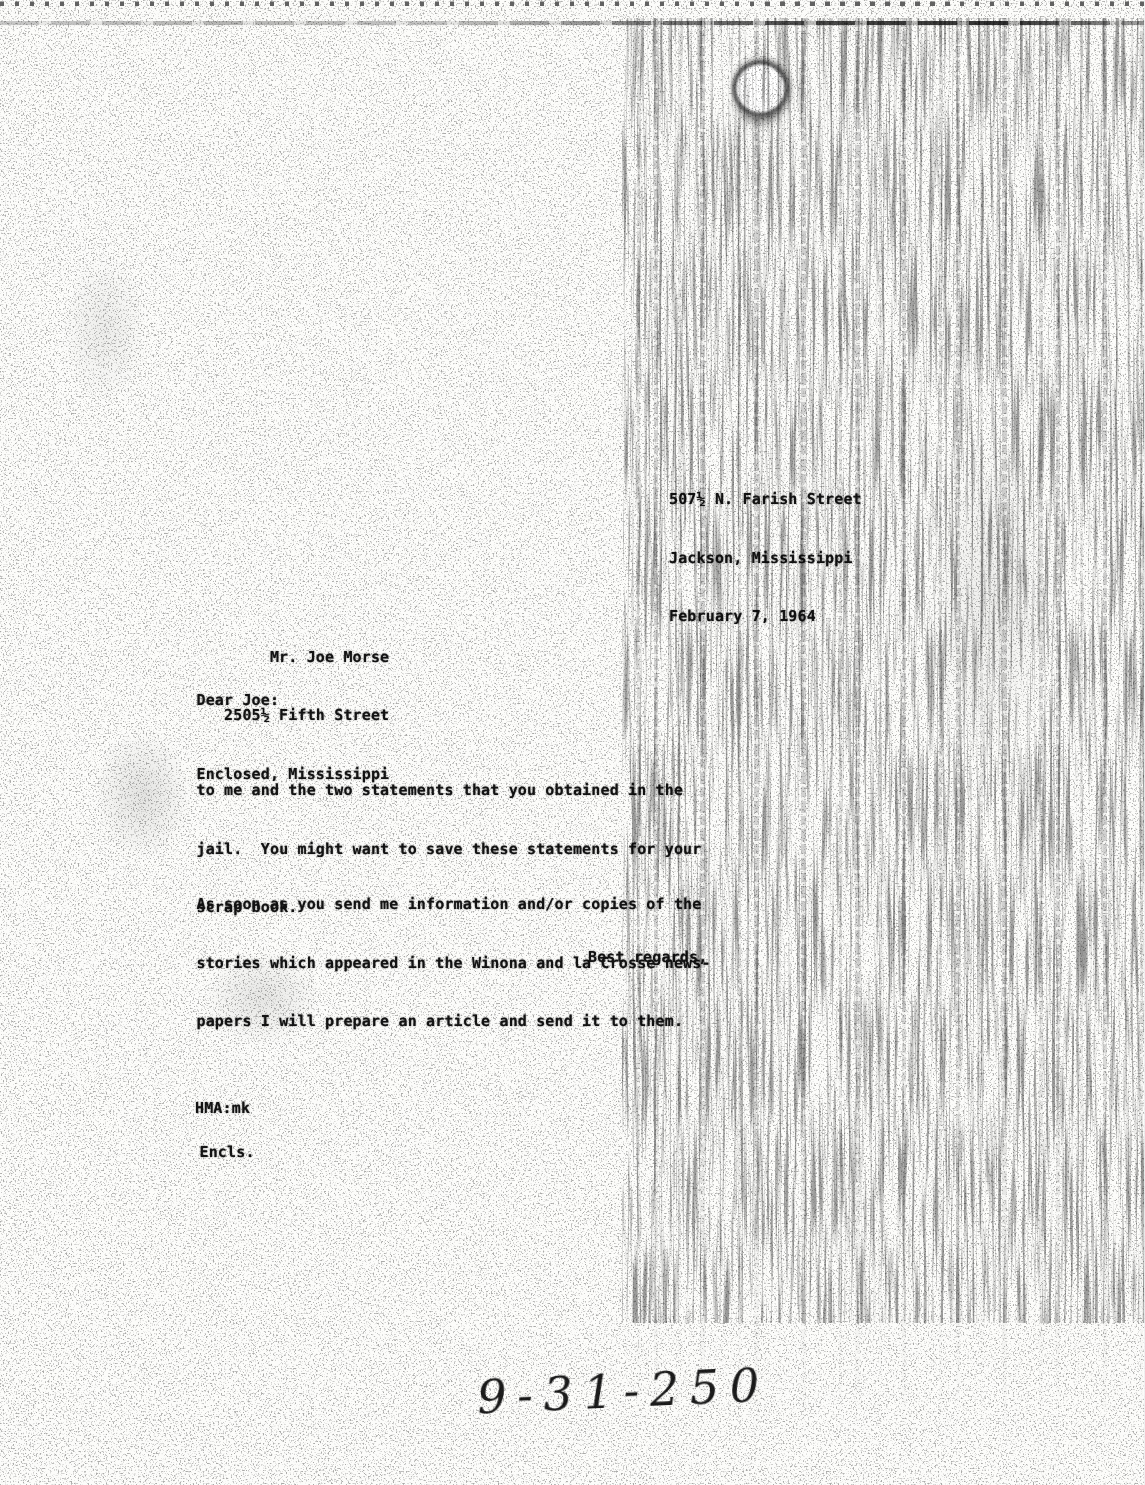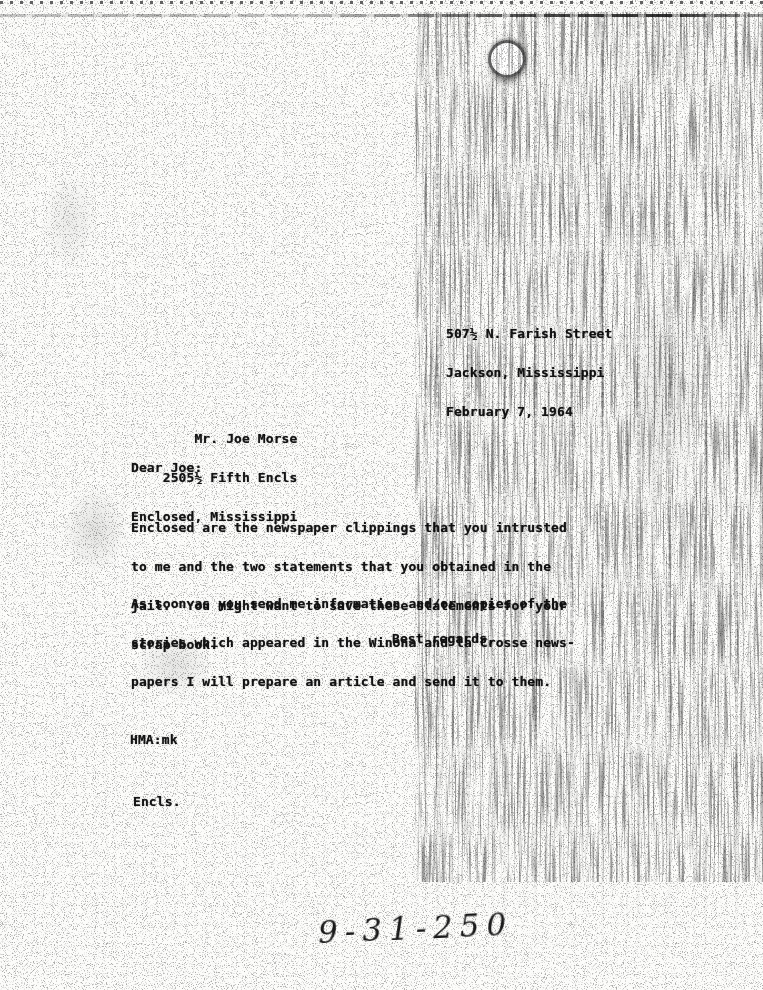--- a/index.html
+++ b/index.html
@@ -54,34 +54,34 @@
     background:radial-gradient(circle,#ffffff 60%, rgba(255,255,255,.92) 100%);
     border:3px solid rgba(35,35,35,.7);
     box-shadow:0 7px 6px -3px rgba(30,30,30,.55), 0 -2px 3px rgba(30,30,30,.3), 2px 0 3px rgba(30,30,30,.25);
     filter:blur(.7px);
   }
   
   .letter{position:absolute; inset:0; z-index:3;}
   .tblock{
     position:absolute;
     font-family:"DejaVu Sans Mono", monospace;
-    font-weight:700; font-size:13px; line-height:13px;
+    font-weight:700; font-size:10px; line-height:13px;
     color:#141414; white-space:pre; letter-spacing:.1px;
     text-shadow:0 0 1px rgba(10,10,10,.65);
     filter:blur(.25px);
   }
   .sender   {left:446px; top:301px;}
   .recipient{left:131px; top:406px;text-align:right;}
   .salute   {left:131px; top:461px;}
   .para1    {left:131px; top:495px;}
   .para2    {left:131px; top:571px;}
   .closing  {left:392px; top:632px;}
   .signature{left:388px; top:693px;}
   .initials {left:130px; top:733px;}
-  .encl     {left:133px; top:762px;margin-top:33px;}
+  .encl     {left:133px; top:762px;}
   
   .handwritten{
     position:absolute; left:318px; top:910px; z-index:3;
     font-family:"DejaVu Serif", serif; font-style:italic; font-weight:400;
     font-size:31px; letter-spacing:7px; color:#1c1c1c;
     transform:rotate(-2.5deg);
     filter:blur(.2px);
   }
   .grain{position:absolute; left:0; top:0; z-index:4; pointer-events:none;}
 </style>
@@ -107,28 +107,27 @@
   <div class="letter">
 
     <div class="tblock sender">
       <div>507½ N. Farish Street</div>
       <div>Jackson, Mississippi</div>
       <div>February 7, 1964</div>
     </div>
 
     <div class="tblock recipient">
       <div>Mr. Joe Morse</div>
-      <div>2505½ Fifth Encls</div>
+      <div>2505½ Fifth Street</div>
       <div>Enclosed, Mississippi</div>
     </div>
 
     <div class="tblock salute">Dear Joe:</div>
 
     <div class="tblock para1">
-      <div>Enclosed are the newspaper clippings that you intrusted</div>
       <div>to me and the two statements that you obtained in the</div>
       <div>jail.  You might want to save these statements for your</div>
       <div>scrap book.</div>
     </div>
 
     <div class="tblock para2">
       <div>As soon as you send me information and/or copies of the</div>
       <div>stories which appeared in the Winona and la Crosse news-</div>
       <div>papers I will prepare an article and send it to them.</div>
     </div>

